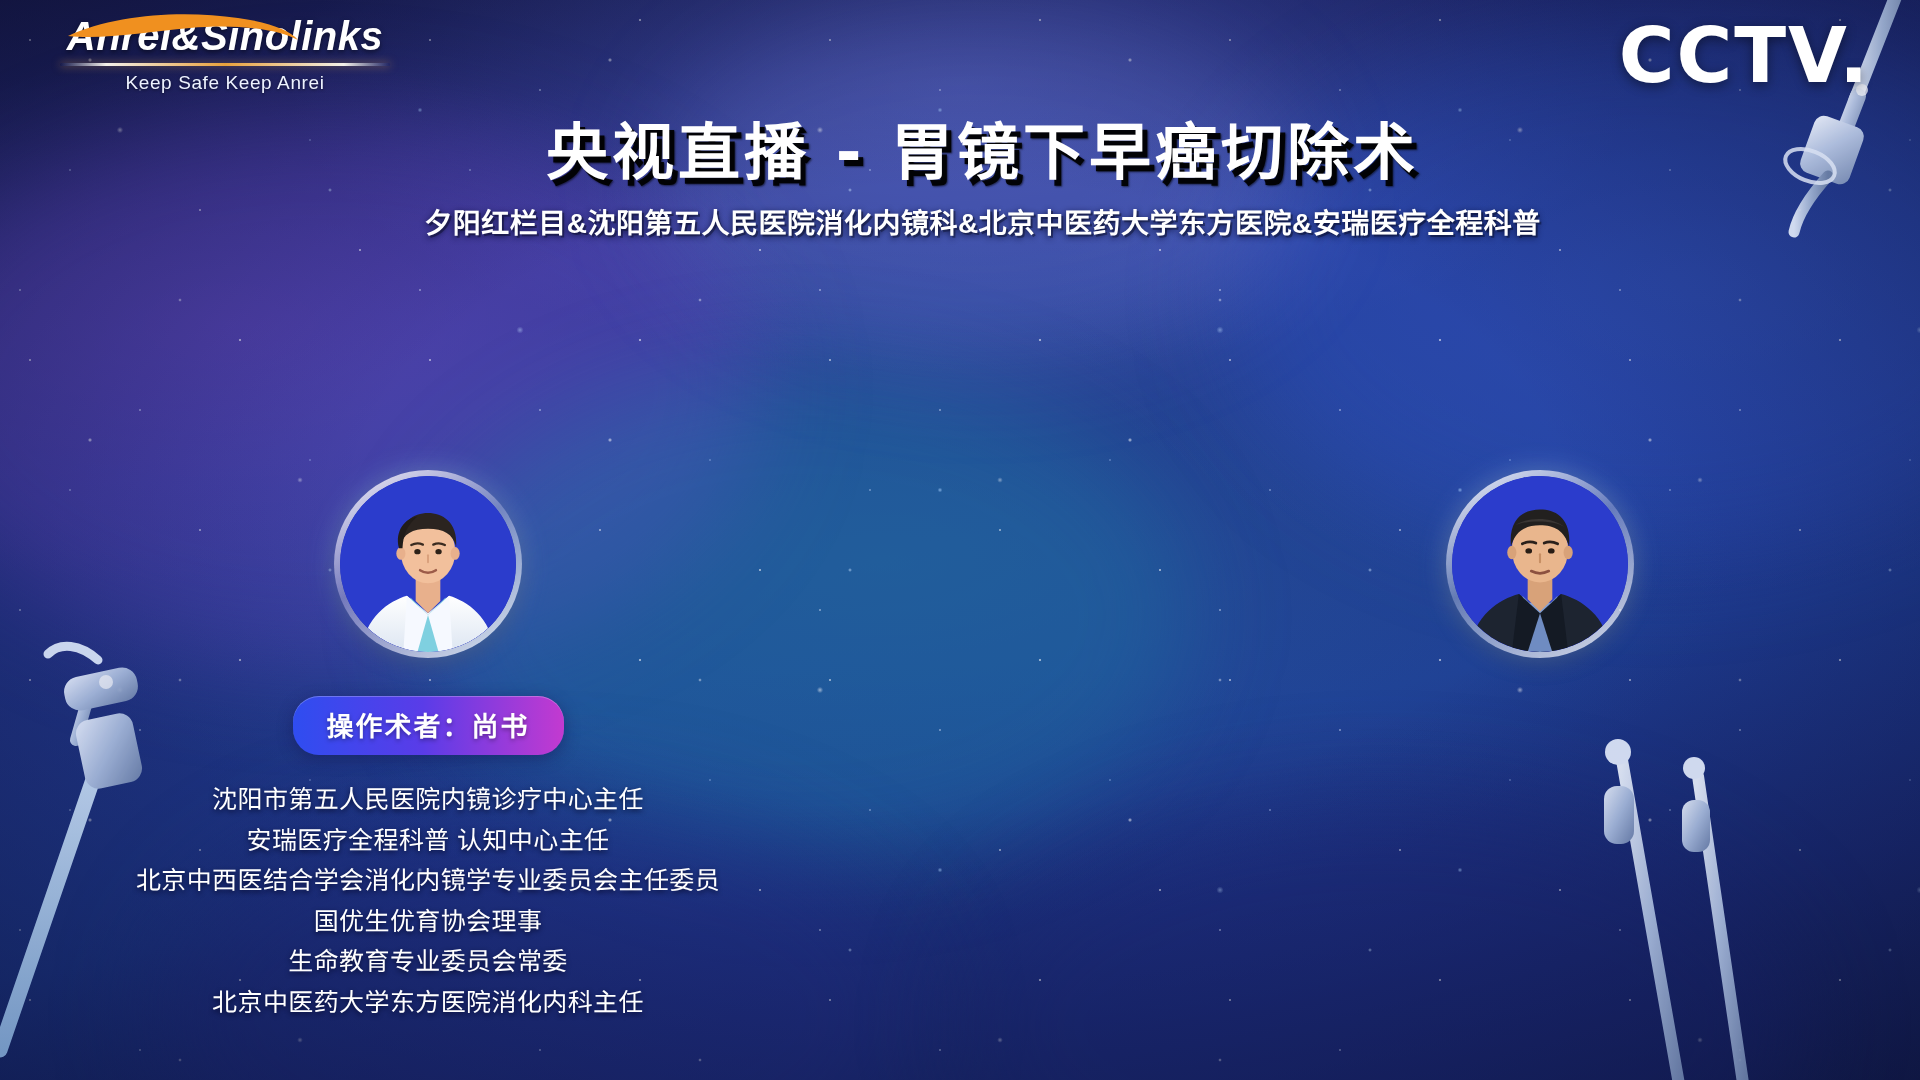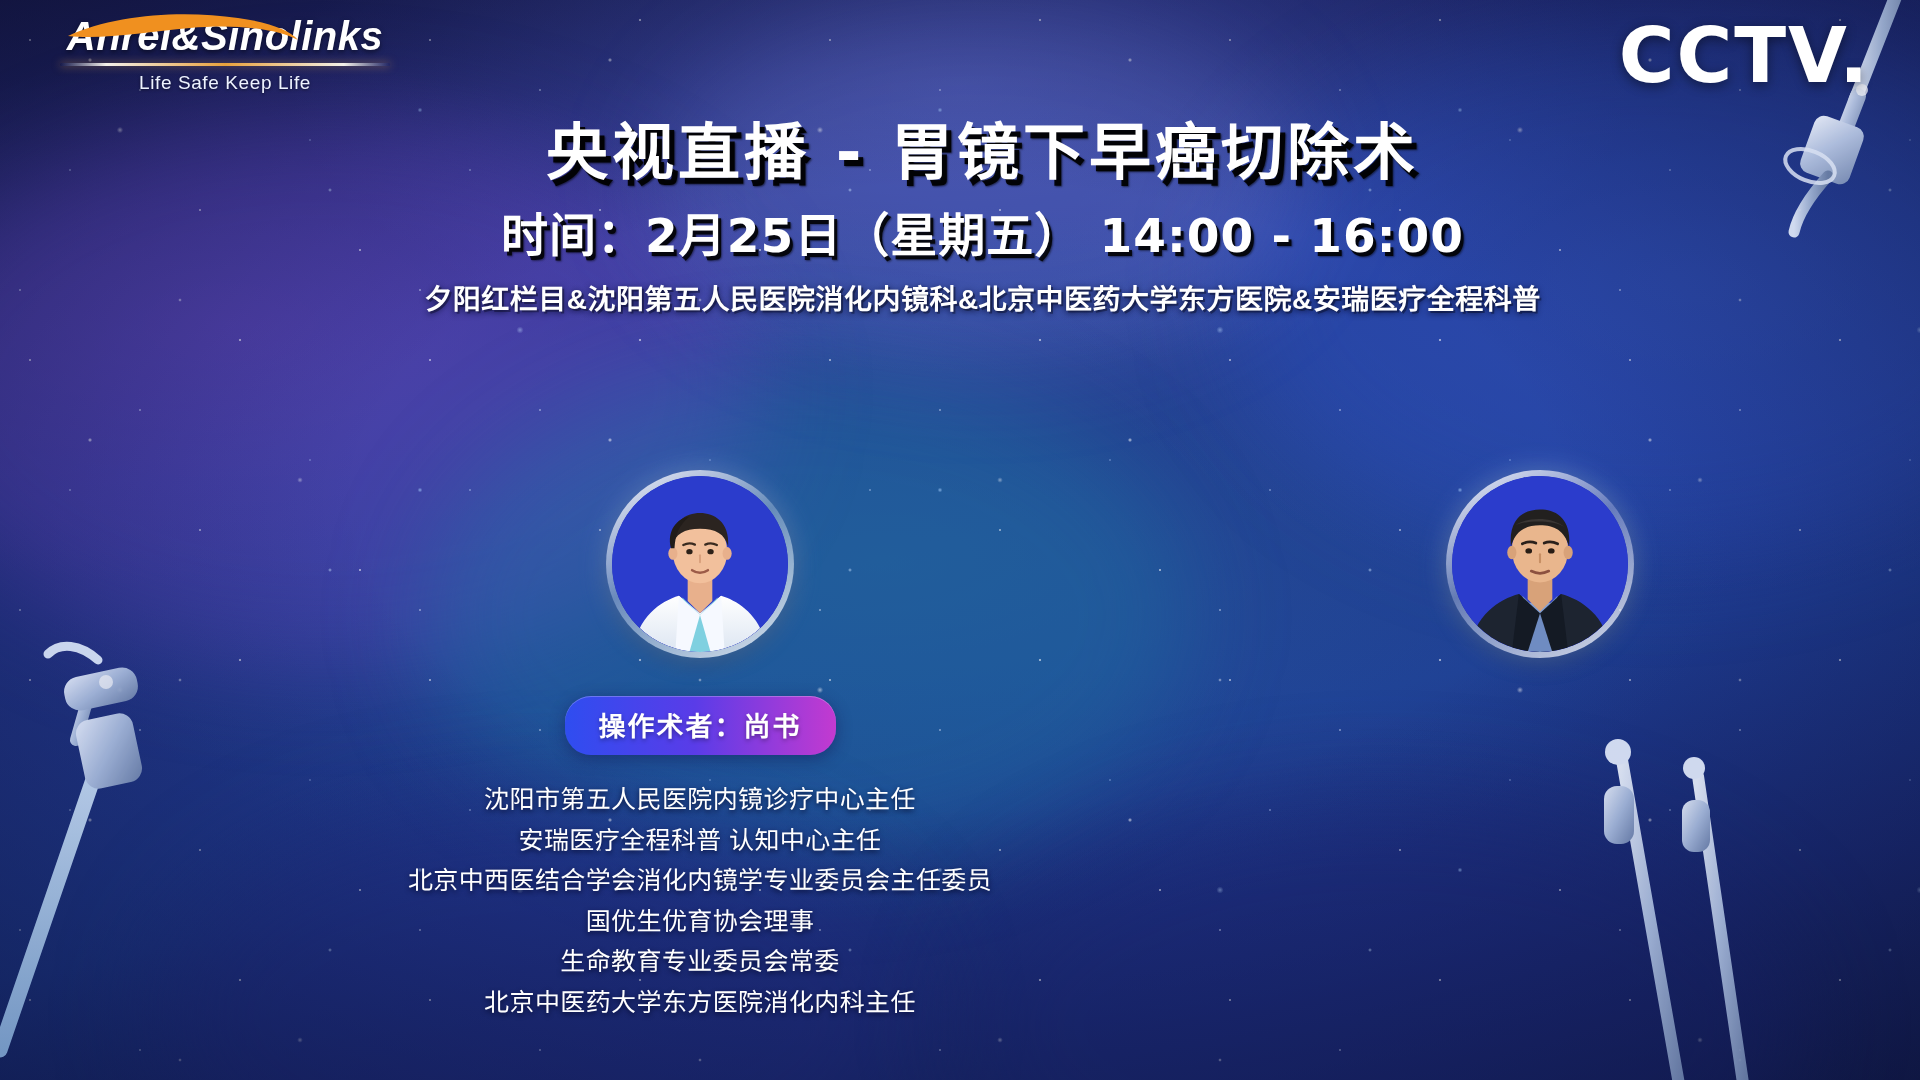--- a/index.html
+++ b/index.html
@@ -104,21 +104,21 @@
     font-weight:bold;font-size:47px;letter-spacing:1px;color:#ffffff;line-height:1.15;
     text-shadow:3px 4px 0 rgba(0,0,0,.85),4px 5px 2px rgba(0,0,0,.45);
   }
   .h-orgs{
     margin-top:14px;
     font-weight:bold;font-size:28px;letter-spacing:.5px;color:#ffffff;
     text-shadow:0 2px 6px rgba(6,10,45,.9), 2px 2px 0 rgba(0,0,0,.35);
   }
 
   
-  .speakers{position:absolute;left:0;right:0;top:470px;display:flex;justify-content:flex-end;}
+  .speakers{position:absolute;left:0;right:0;top:470px;display:flex;justify-content:space-between;padding-left:48px;}
   .sp{width:760px;text-align:center;position:relative;}
   .sp-left{margin-right:40px;}
   .sp-right{margin-left:40px;}
 
   .avatar-wrap{
     width:188px;height:188px;margin:0 auto;position:relative;border-radius:50%;
     padding:6px;box-sizing:border-box;
     background:linear-gradient(150deg,rgba(255,255,255,.95),rgba(255,255,255,.30) 45%,rgba(255,255,255,.85));
     box-shadow:0 0 26px rgba(150,190,255,.45), 0 6px 20px rgba(0,0,0,.35);
   }
@@ -228,30 +228,29 @@
       <rect x="152" y="110" width="28" height="52" rx="12" fill="url(#mr1)"></rect>
     </g>
   </svg>
 
   <div class="brand">
     <div class="brand-word">Anrei&amp;Sinolinks</div>
     <svg class="brand-swoosh" viewBox="0 0 266 40">
       <path d="M6 26 C52 4 122 0 176 8 C206 12 228 20 236 30 C214 18 170 14 128 18 C84 22 40 30 6 26 Z" fill="#f0901f"></path>
     </svg>
     <div class="brand-rule"></div>
-    <div class="brand-tag">Life Safe Keep Life</div>
+    <div class="brand-tag">Keep Safe Keep Anrei</div>
   </div>
 
   <div class="cctv">
     <span>CCTV</span><span class="dot">.</span>
   </div>
 
   <div class="headline">
     <div class="h-title">央视直播 - 胃镜下早癌切除术</div>
-    <div class="h-time">时间：2月25日（星期五） 14:00 - 16:00</div>
     <div class="h-orgs">夕阳红栏目&amp;沈阳第五人民医院消化内镜科&amp;北京中医药大学东方医院&amp;安瑞医疗全程科普</div>
   </div>
 
   <div class="speakers">
 
     <div class="sp sp-left">
       <div class="avatar-wrap">
         <div class="avatar">
           <svg viewBox="0 0 100 100">
             <defs>

